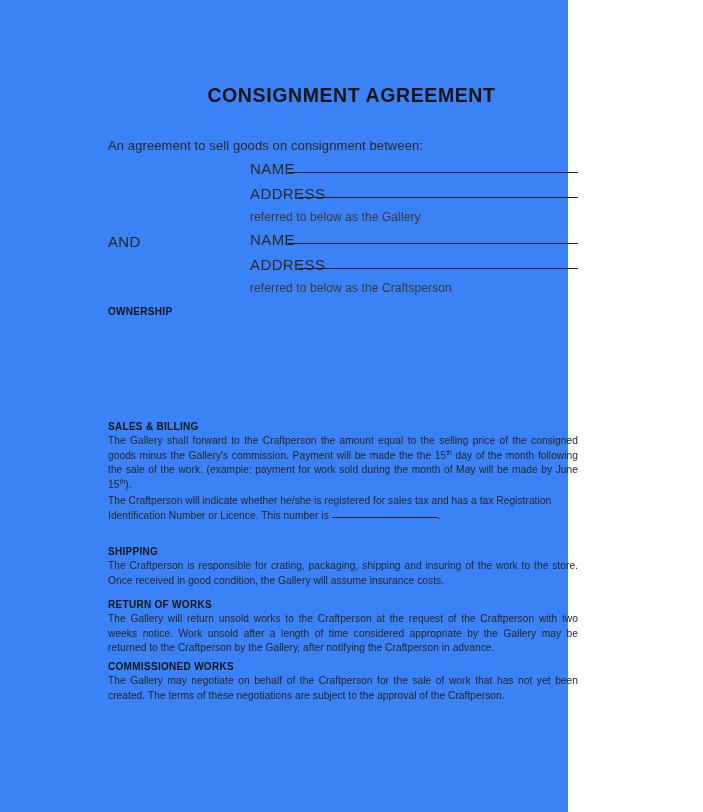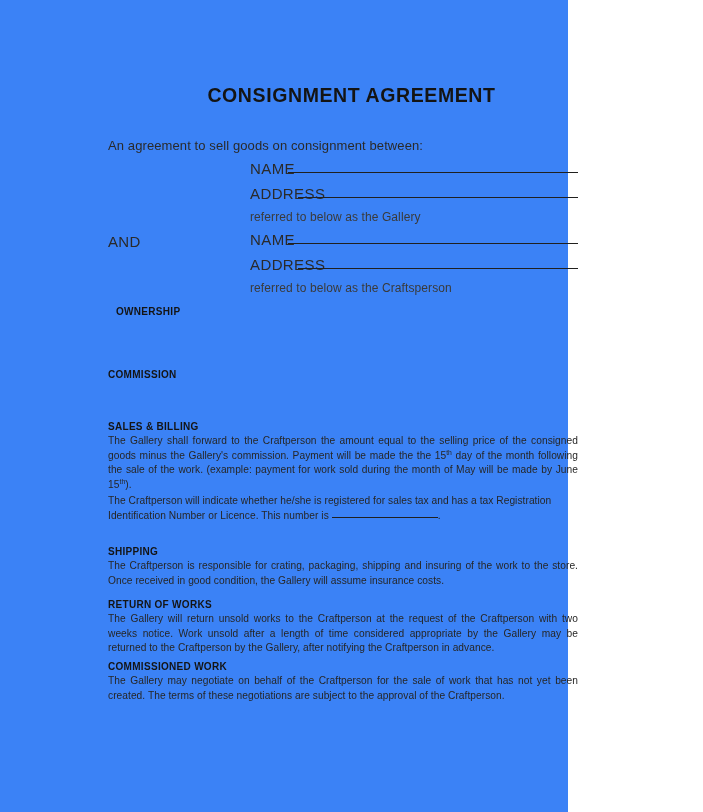--- a/index.html
+++ b/index.html
@@ -127,21 +127,21 @@
     vertical-align: super;
     line-height: 0;
   }
   .inline-blank {
     display: inline-block;
     width: 106px;
     border-bottom: 1px solid #20201f;
     vertical-align: 1px;
   }
 
-  .s-ownership  { top: 306px; margin-left: 8px; }
+  .s-ownership  { top: 306px; }
   .s-commission { top: 369px; }
   .s-sales      { top: 421px; }
   .s-salestax   { top: 494px; }
   .s-shipping   { top: 546px; }
   .s-return     { top: 599px; }
   .s-commwork   { top: 661px; }
 </style>
 </head>
 <body>
 
@@ -174,21 +174,20 @@
       <span class="field-rule rule-address"></span>
     </div>
     <div class="referred-note note-two">referred to below as the Craftsperson</div>
   </div>
 
   <div class="section s-ownership">
     <p class="sec-head">OWNERSHIP</p>
   </div>
 
   <div class="section s-commission">
-    <p class="sec-head">COMMISSION</p>
   </div>
 
   <div class="section s-sales">
     <p class="sec-head">SALES &amp; BILLING</p>
     <p class="sec-body"><span>The Gallery shall forward to the Craftperson the amount equal to the selling price of the consigned goods minus the Gallery's commission. Payment will be made the the 15</span><sup>th</sup><span> day of the month following the sale of the work. (example: payment for work sold during the month of May will be made by June 15</span><sup>th</sup><span>).</span></p>
   </div>
 
   <div class="section s-salestax">
     <p class="sec-body left-align"><span>The Craftperson will indicate whether he/she is registered for sales tax and has a tax Registration Identification Number or Licence. This number is </span><span class="inline-blank"></span><span>.</span></p>
   </div>
@@ -197,17 +196,17 @@
     <p class="sec-head">SHIPPING</p>
     <p class="sec-body">The Craftperson is responsible for crating, packaging, shipping and insuring of the work to the store. Once received in good condition, the Gallery will assume insurance costs.</p>
   </div>
 
   <div class="section s-return">
     <p class="sec-head">RETURN OF WORKS</p>
     <p class="sec-body">The Gallery will return unsold works to the Craftperson at the request of the Craftperson with two weeks notice. Work unsold after a length of time considered appropriate by the Gallery may be returned to the Craftperson by the Gallery, after notifying the Craftperson in advance.</p>
   </div>
 
   <div class="section s-commwork">
-    <p class="sec-head">COMMISSIONED WORK</p>
+    <p class="sec-head">COMMISSIONED WORKS</p>
     <p class="sec-body">The Gallery may negotiate on behalf of the Craftperson for the sale of work that has not yet been created. The terms of these negotiations are subject to the approval of the Craftperson.</p>
   </div>
 
 </div>
 
 </body></html>

